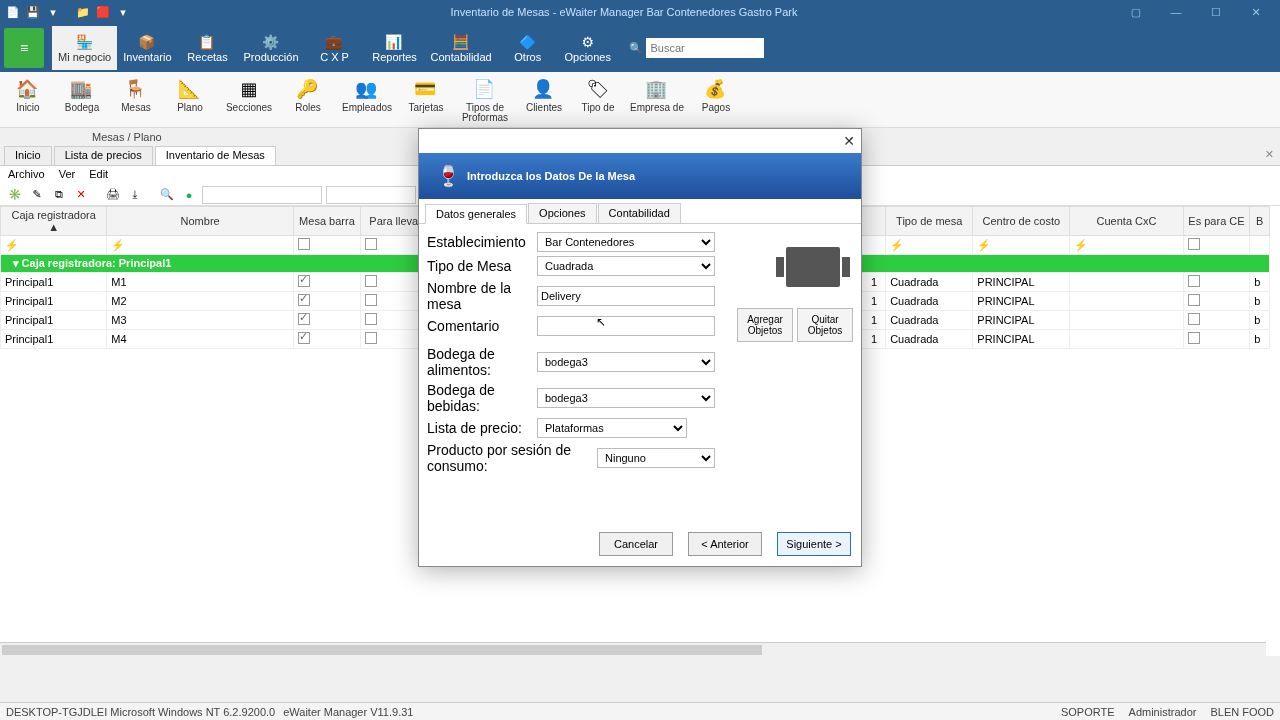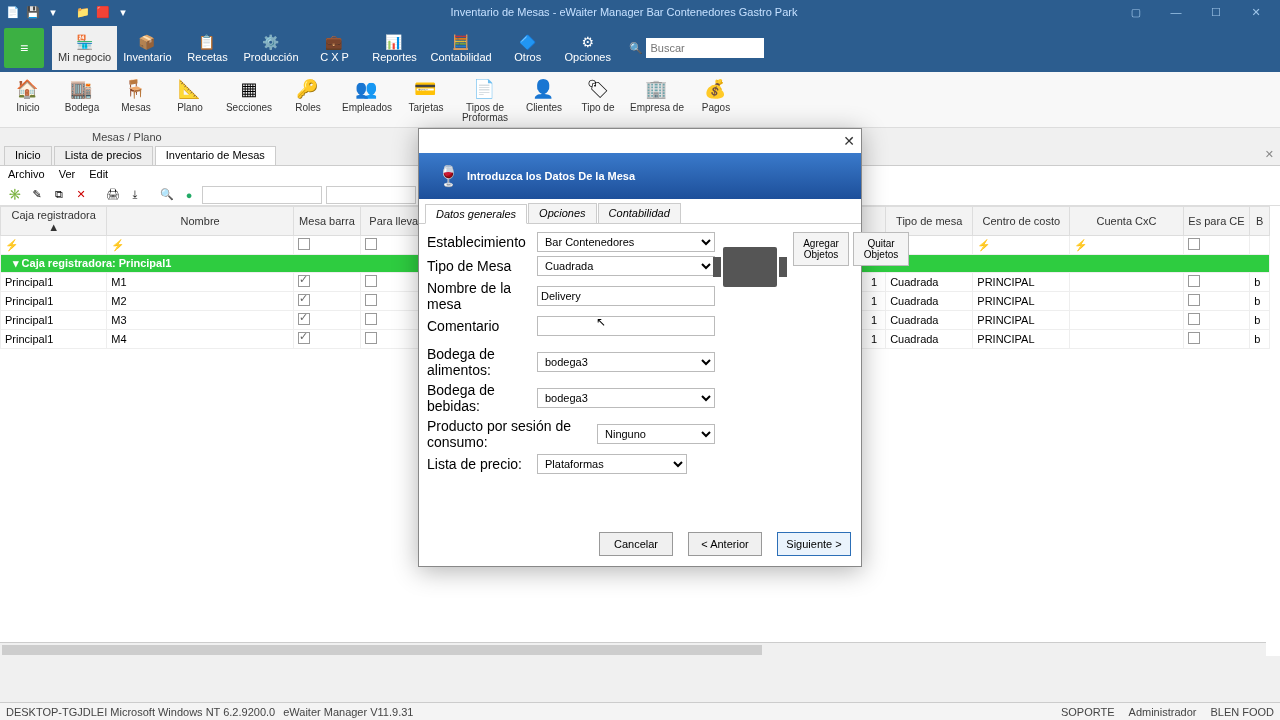--- a/index.html
+++ b/index.html
@@ -62,33 +62,33 @@
 .statusbar .right { margin-left:auto; display:flex; gap:14px;}
 
 
 .overlay { position:absolute; left:418px; top:128px; width:444px; background:#fff; border:1px solid #888; box-shadow:0 4px 24px rgba(0,0,0,0.3); }
 .overlay .closebar { height:24px; display:flex; justify-content:flex-end; align-items:center; padding-right:6px; background:#fff;}
 .overlay .closebar span { cursor:pointer; font-size:14px; color:#333;}
 .overlay .header { height:46px; background:linear-gradient(#3a7acb,#1d4f9a); color:#fff; display:flex; align-items:center; padding-left:12px; }
 .overlay .header .hico { width:36px; height:36px; display:flex; align-items:center; justify-content:center; font-size:20px; color:#b00;}
 .overlay .header .htxt { flex:1; font-size:11px; font-weight:bold; padding-right:16px;}
 .overlay .tabs { display:flex; border-bottom:1px solid #ccc; padding:4px 6px 0 6px; gap:1px; }
-.overlay .tabs .t { padding:3px 10px; border:1px solid #ccc; border-bottom:none; background:#f4f4f4; cursor:pointer; font-size:11px;font-style:italic;}
+.overlay .tabs .t { padding:3px 10px; border:1px solid #ccc; border-bottom:none; background:#f4f4f4; cursor:pointer; font-size:11px;}
 .overlay .tabs .t.active { background:#fff; border-bottom:1px solid #fff; position:relative; top:1px;}
 .overlay .form { display:flex; padding:8px; gap:8px;}
 .formcol { flex:1; }
 .formrow { display:flex; align-items:center; margin-bottom:4px; }
 .formrow label { width:110px; font-size:14px;}
 .formrow .ctrl { flex:1; }
 .formrow input[type=text], .formrow select { width:100%; height:20px; border:1px solid #bbb; padding:0 3px; font-size:11px; background:#fff;}
 .spin { display:flex; }
 .spin input { text-align:right; }
 .spin .ar { width:14px; display:flex; flex-direction:column; border:1px solid #bbb; border-left:none;}
 .spin .ar span{flex:1; font-size:6px; text-align:center; line-height:8px; cursor:pointer;}
-.sidecol { width:130px; display:flex; flex-direction:row; align-items:flex-start; gap:16px;}
+.sidecol { width:130px; display:flex; flex-direction:column; align-items:flex-end; gap:6px;}
 .preview { width:80px; height:70px; display:flex; align-items:center; justify-content:center; }
 .tablepic { width:54px; height:40px; background:#555; position:relative; border-radius:2px;}
 .tablepic::before,.tablepic::after{content:"";position:absolute;width:8px;height:20px;background:#555;top:10px;}
 .tablepic::before{left:-10px;} .tablepic::after{right:-10px;}
 .sidebtns { display:flex; gap:4px;}
 .sidebtns button { width:56px; height:34px; font-size:10px; border:1px solid #bbb; background:#f4f4f4; cursor:pointer; line-height:1.1;}
 .dlgbtns { display:flex; justify-content:flex-end; gap:6px; padding:6px 10px 10px; border-top: 0; margin-top: 40px;}
 .dlgbtns button { min-width:74px; height:24px; border:1px solid #999; background:#f0f0f0; cursor:pointer; font-size:11px;margin-left:9px;}
 .dlgbtns button.primary { border:1px solid #2c6fb7; background:#eaf3fc;}
 
@@ -388,26 +388,26 @@
       <div style="height:6px"></div>
       <div class="formrow">
           <label>Bodega de alimentos:</label>
         <div class="ctrl"><select><option>bodega3</option></select></div>
         </div>
       <div class="formrow">
           <label>Bodega de bebidas:</label>
         <div class="ctrl"><select><option>bodega3</option></select></div>
         </div>
       <div class="formrow">
+          <label>Lista de precio:</label>
+        <div class="ctrl" style="max-width:150px"><select><option>Plataformas</option></select></div>
+        </div>
+      <div class="formrow">
           <label style="width:170px">Producto por sesión de consumo:</label>
         <div class="ctrl"><select><option>Ninguno</option></select></div>
-        </div>
-      <div class="formrow">
-          <label>Lista de precio:</label>
-        <div class="ctrl" style="max-width:150px"><select><option>Plataformas</option></select></div>
         </div>
     </div>
     <div class="sidecol">
       <div class="preview">
           <div class="tablepic"></div>
         </div>
       <div class="sidebtns">
         <button>Agregar Objetos</button>
         <button>Quitar Objetos</button>
       </div>

